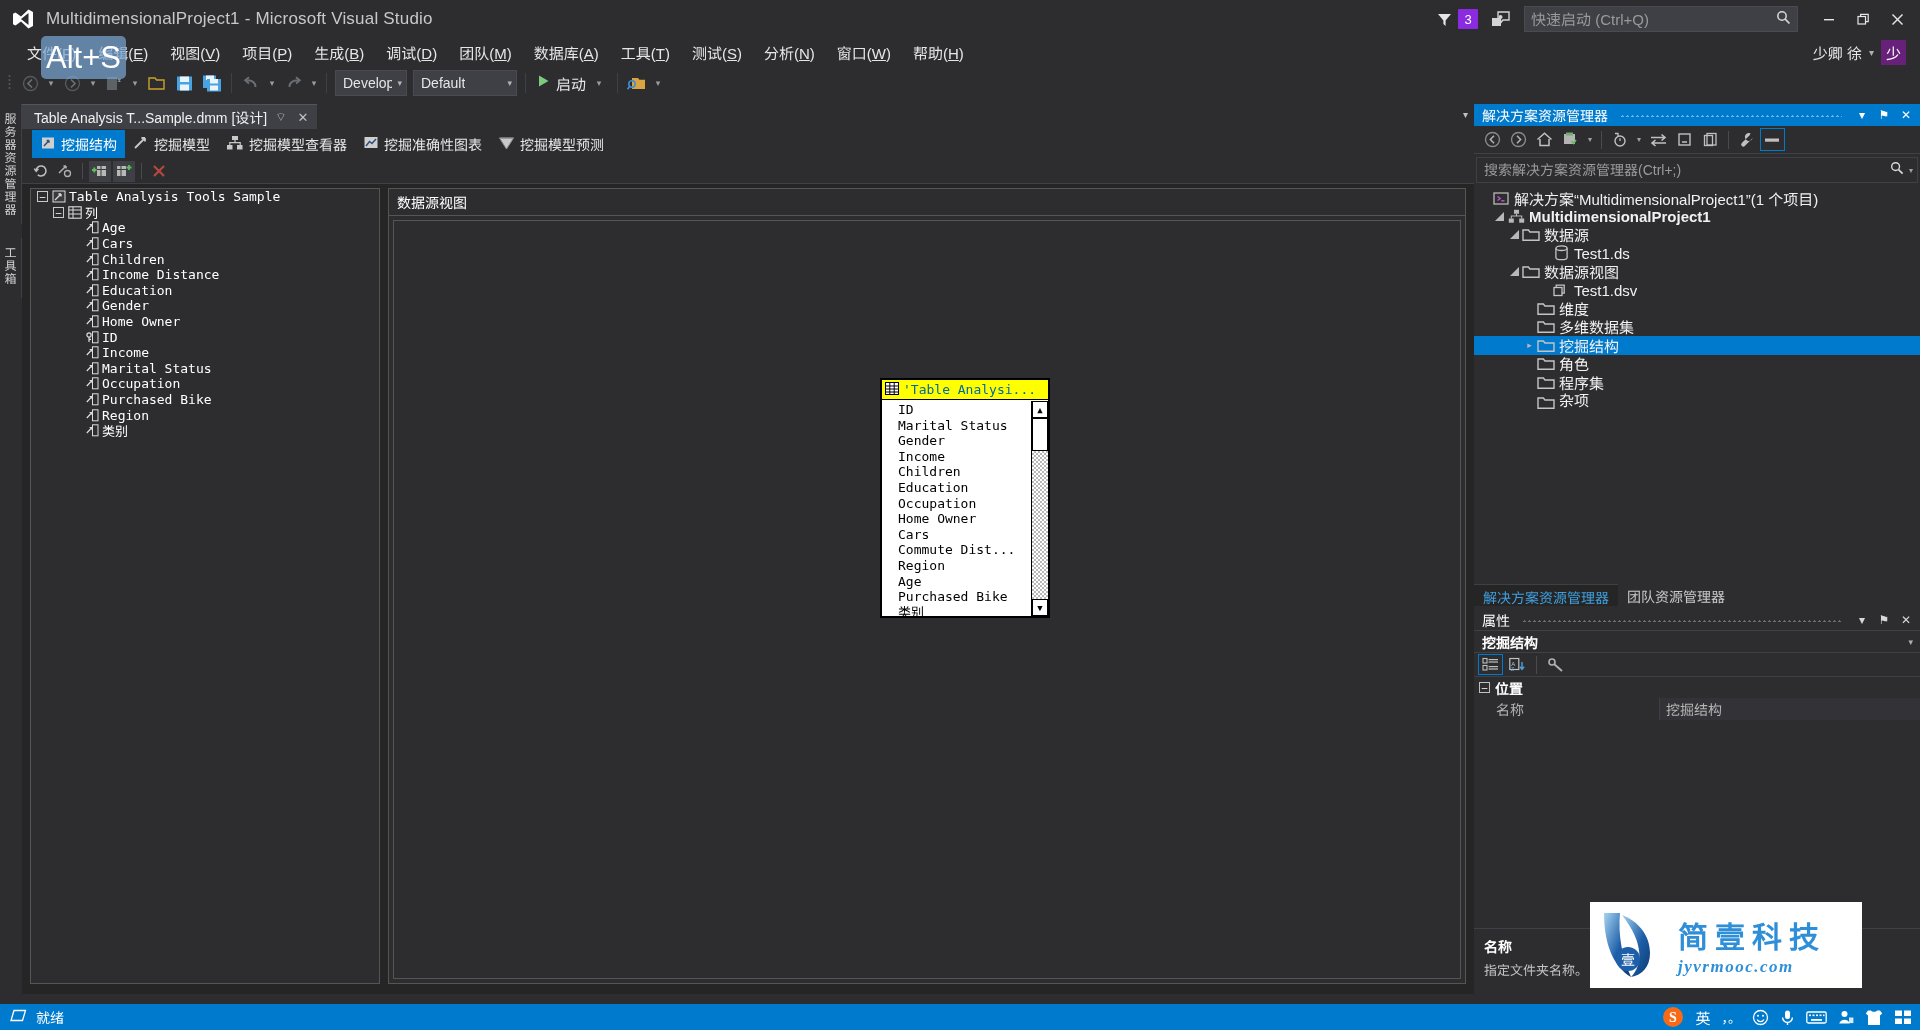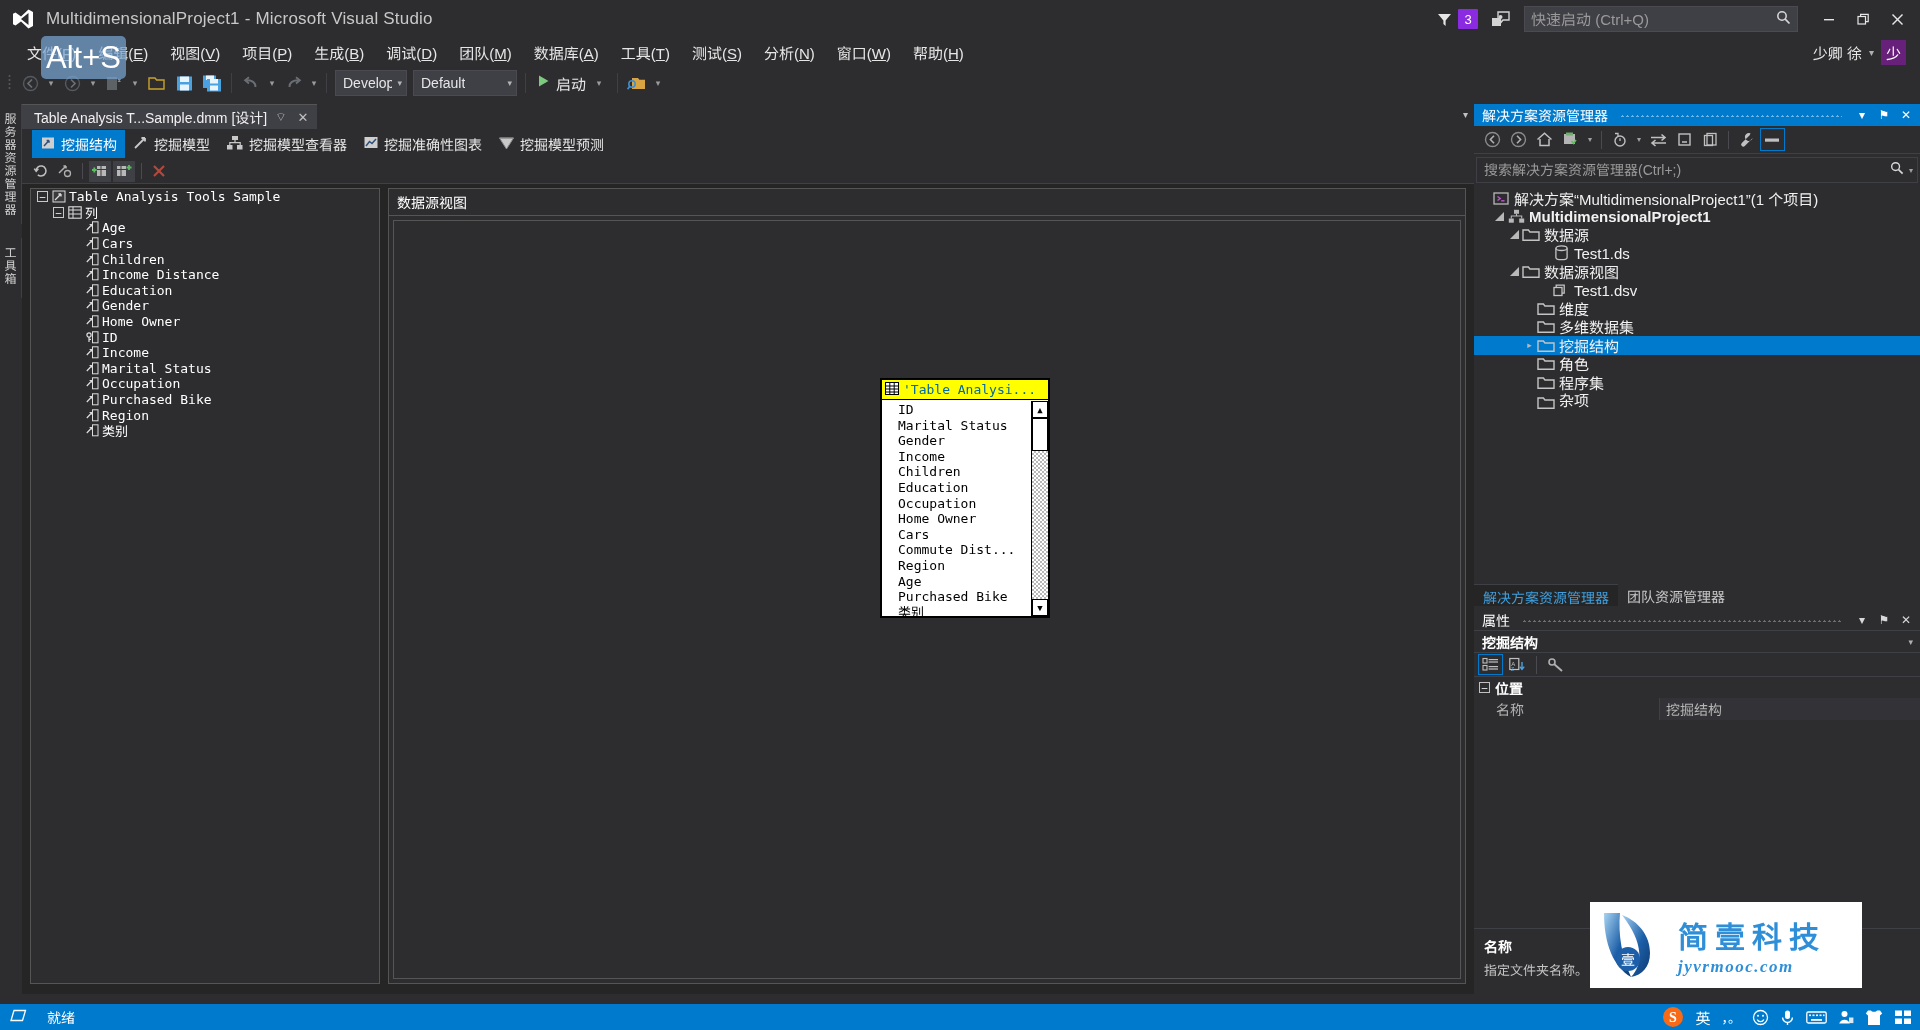--- a/index.html
+++ b/index.html
@@ -297,21 +297,21 @@
   .prop-desc {
     position:absolute; left:0; bottom:0; width:446px; height:66px;
     border-top:1px solid #3f3f46; padding:7px 10px;
   }
   .prop-desc .dh { font-size:14px; color:#ffffff; font-weight:bold; margin-bottom:4px; }
   .prop-desc .dt { font-size:13px; color:#c4c4c4; }
 
   
   .statusbar {
     position:absolute; left:0; bottom:0; width:1920px; height:26px;
-    background:#007acc; display:flex; align-items:center; padding-left:10px; gap:20px;
+    background:#007acc; display:flex; align-items:center; padding-left:10px; gap:9px;
   }
   .status-text { font-size:14px; color:#ffffff; }
   .ime-tray {
     position:absolute; right:8px; top:0; height:26px;
     display:flex; align-items:center; gap:11px;
   }
   .ime-ico { display:flex; align-items:center; justify-content:center; color:#fff; }
 
   
   .watermark {

